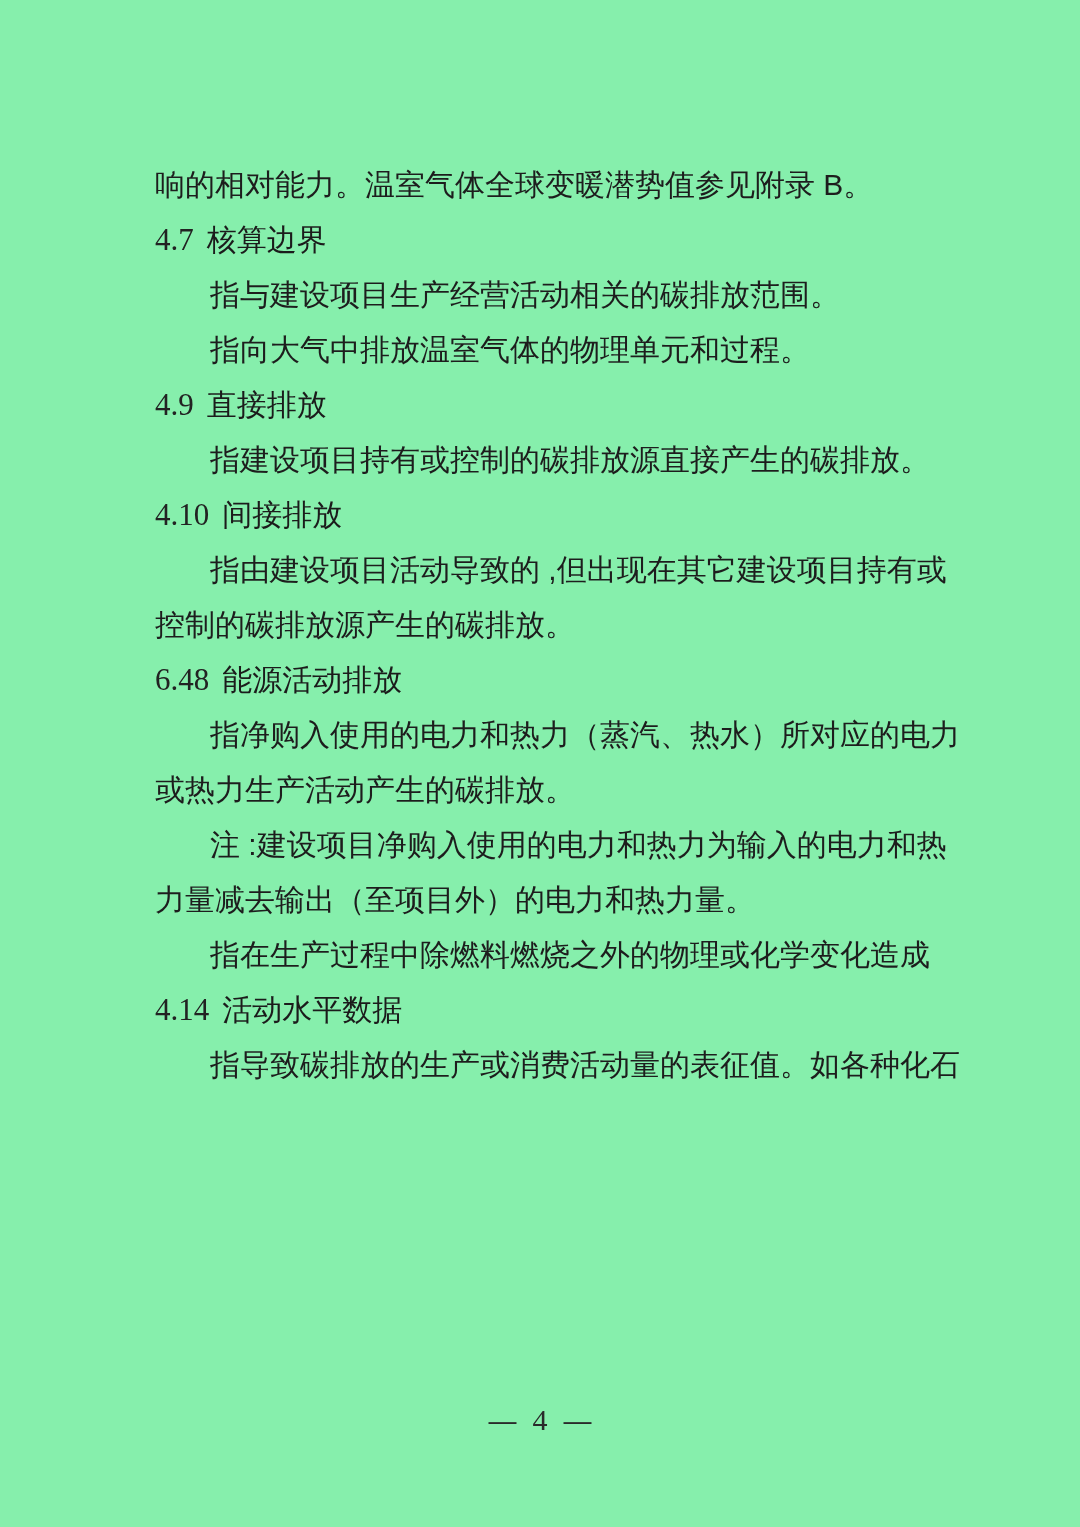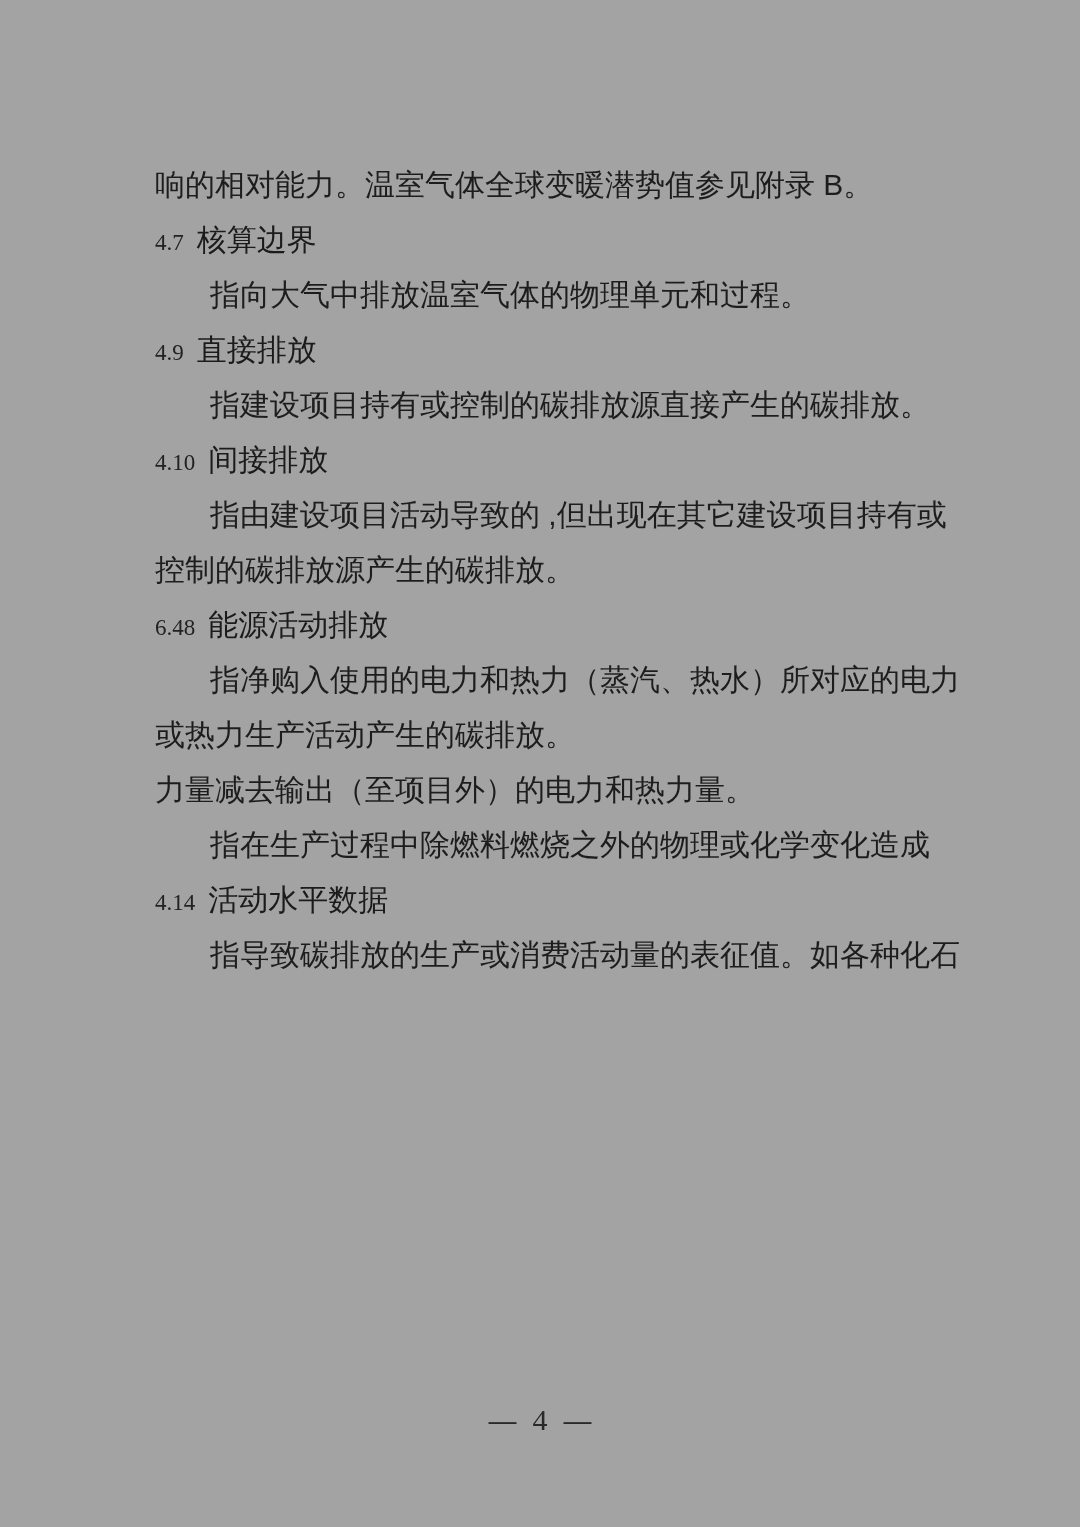--- a/index.html
+++ b/index.html
@@ -5,21 +5,21 @@
   html, body {
     margin: 0;
     padding: 0;
     background: #e8e8e8;
   }
   .page {
     position: relative;
     width: 1080px;
     height: 1527px;
     margin: 0 auto;
-    background: #a3a3a3;
+    background: #86efac;
     overflow: hidden;
     font-family: "Liberation Sans", "DejaVu Sans", sans-serif;
     text-decoration: underline;
   }
   .content {
     position: absolute;
     left: 155px;
     top: 157px;
     width: 800px;
   }
@@ -29,21 +29,21 @@
     font-size: 30px;
     color: #1d1d1d;
     white-space: nowrap;
     letter-spacing: 0px;
   }
   .line.indent {
     padding-left: 55px;
   }
   .heading .num {
     font-family: "Liberation Serif", "DejaVu Serif", serif;
-    font-size: 23px;
+    font-size: 31px;
     margin-right: 13px;
     color: #222;
   }
   .heading .title {
     color: #1b1b1b;
   }
   .footer {
     position: absolute;
     left: 0;
     top: 1392px;
@@ -64,29 +64,31 @@
     font-size: 30px;
   }
 </style>
 </head>
 <body>
 
 <div class="page">
   <div class="content" id="document-lines">
       <div class="line flow">响的相对能力。温室气体全球变暖潜势值参见附录 B。</div>
       <div class="line heading"><span class="num">4.7</span><span class="title">核算边界</span></div>
+      <div class="line indent">指与建设项目生产经营活动相关的碳排放范围。</div>
       <div class="line indent">指向大气中排放温室气体的物理单元和过程。</div>
       <div class="line heading"><span class="num">4.9</span><span class="title">直接排放</span></div>
       <div class="line indent">指建设项目持有或控制的碳排放源直接产生的碳排放。</div>
       <div class="line heading"><span class="num">4.10</span><span class="title">间接排放</span></div>
       <div class="line indent">指由建设项目活动导致的 ,但出现在其它建设项目持有或</div>
       <div class="line flow">控制的碳排放源产生的碳排放。</div>
       <div class="line heading"><span class="num">6.48</span><span class="title">能源活动排放</span></div>
       <div class="line indent">指净购入使用的电力和热力（蒸汽、热水）所对应的电力</div>
       <div class="line flow">或热力生产活动产生的碳排放。</div>
+      <div class="line indent">注 :建设项目净购入使用的电力和热力为输入的电力和热</div>
       <div class="line flow">力量减去输出（至项目外）的电力和热力量。</div>
       <div class="line indent">指在生产过程中除燃料燃烧之外的物理或化学变化造成</div>
       <div class="line heading"><span class="num">4.14</span><span class="title">活动水平数据</span></div>
       <div class="line indent">指导致碳排放的生产或消费活动量的表征值。如各种化石</div>
     </div>
 
   <div class="footer">
     <span class="dash">—</span><span class="pagenum">4</span><span class="dash">—</span>
   </div>
 </div>

